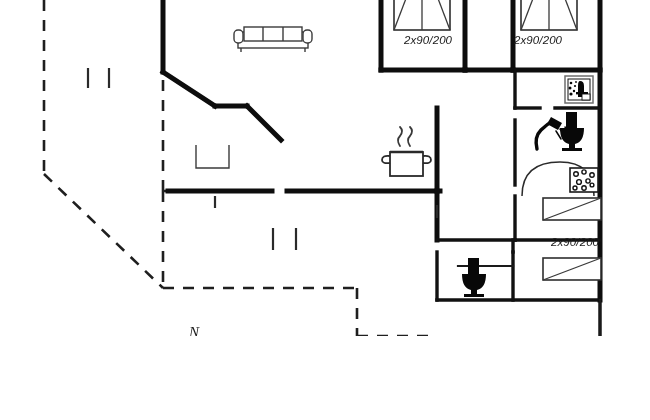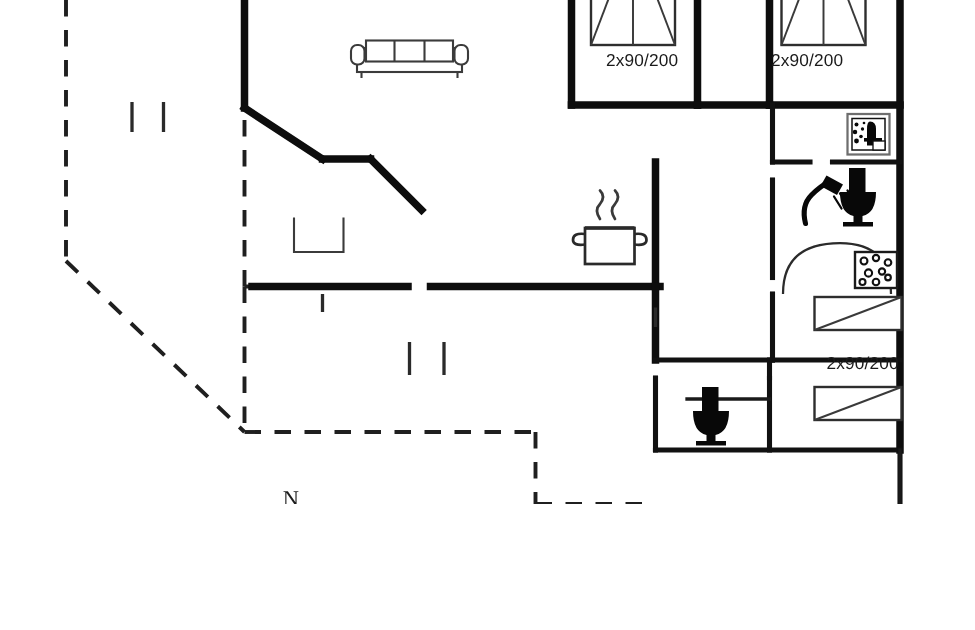--- a/index.html
+++ b/index.html
@@ -9,20 +9,21 @@
   }
   body {
     font-family: "Liberation Serif", serif;
   }
   #floorplan-root {
     position: relative;
     width: 650px;
     height: 336px;
     background: #ffffff;
     overflow: hidden;
+    font-style: italic;
   }
   #plan-svg {
     position: absolute;
     top: 0;
     left: 0;
     width: 650px;
     height: 420px;
     display: block;
   }
   .wall-thick {

